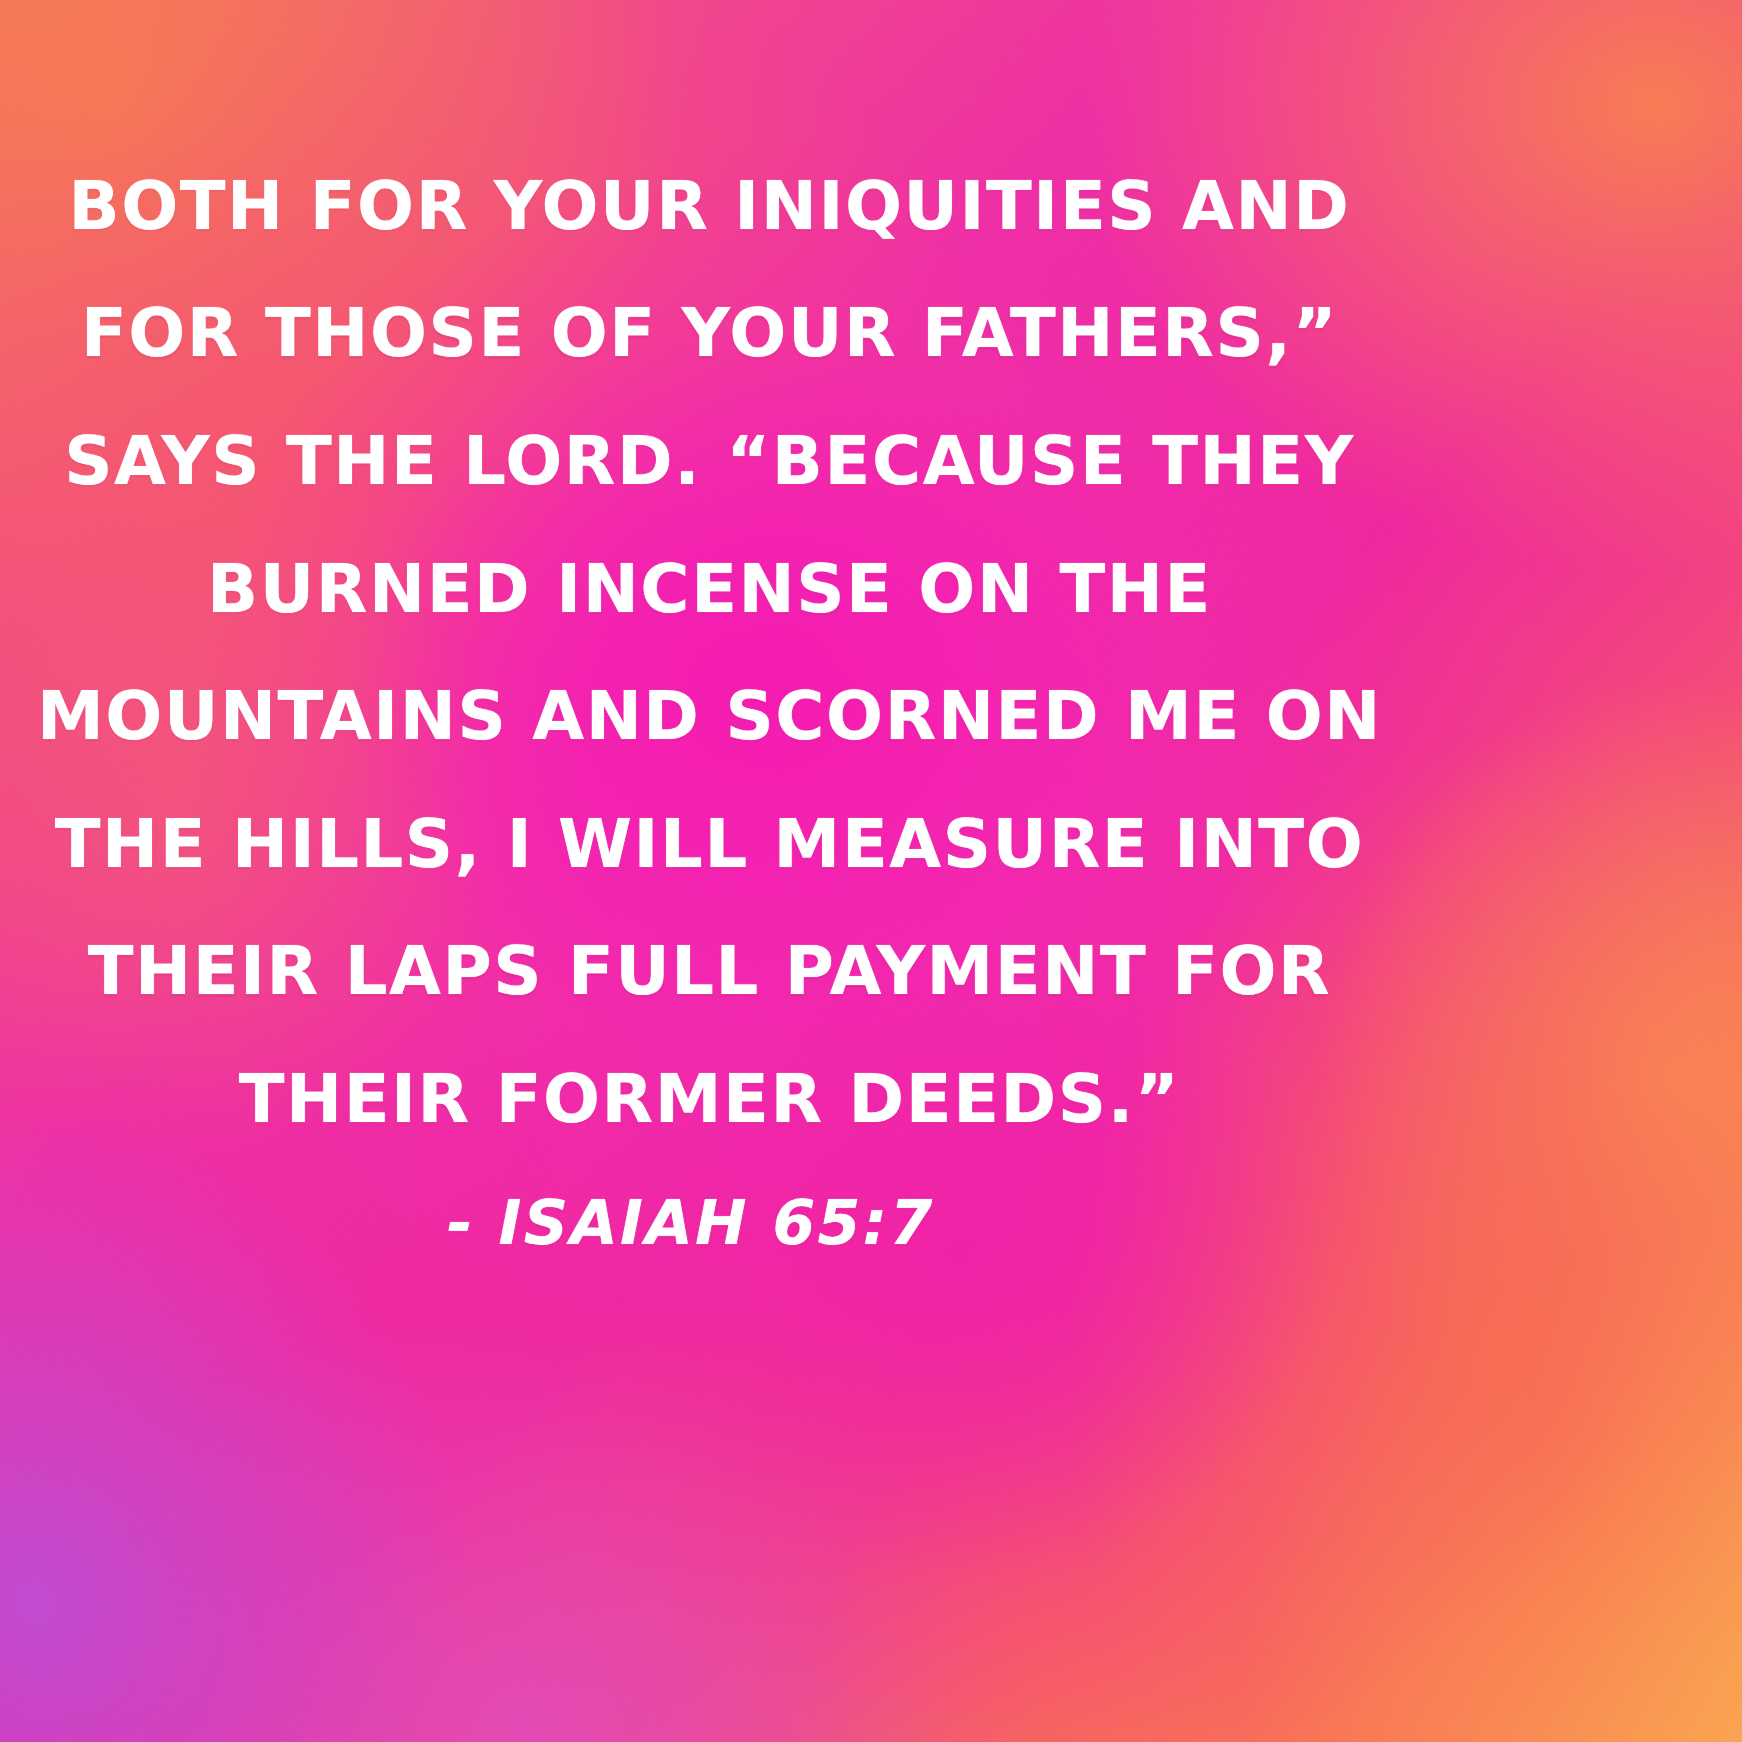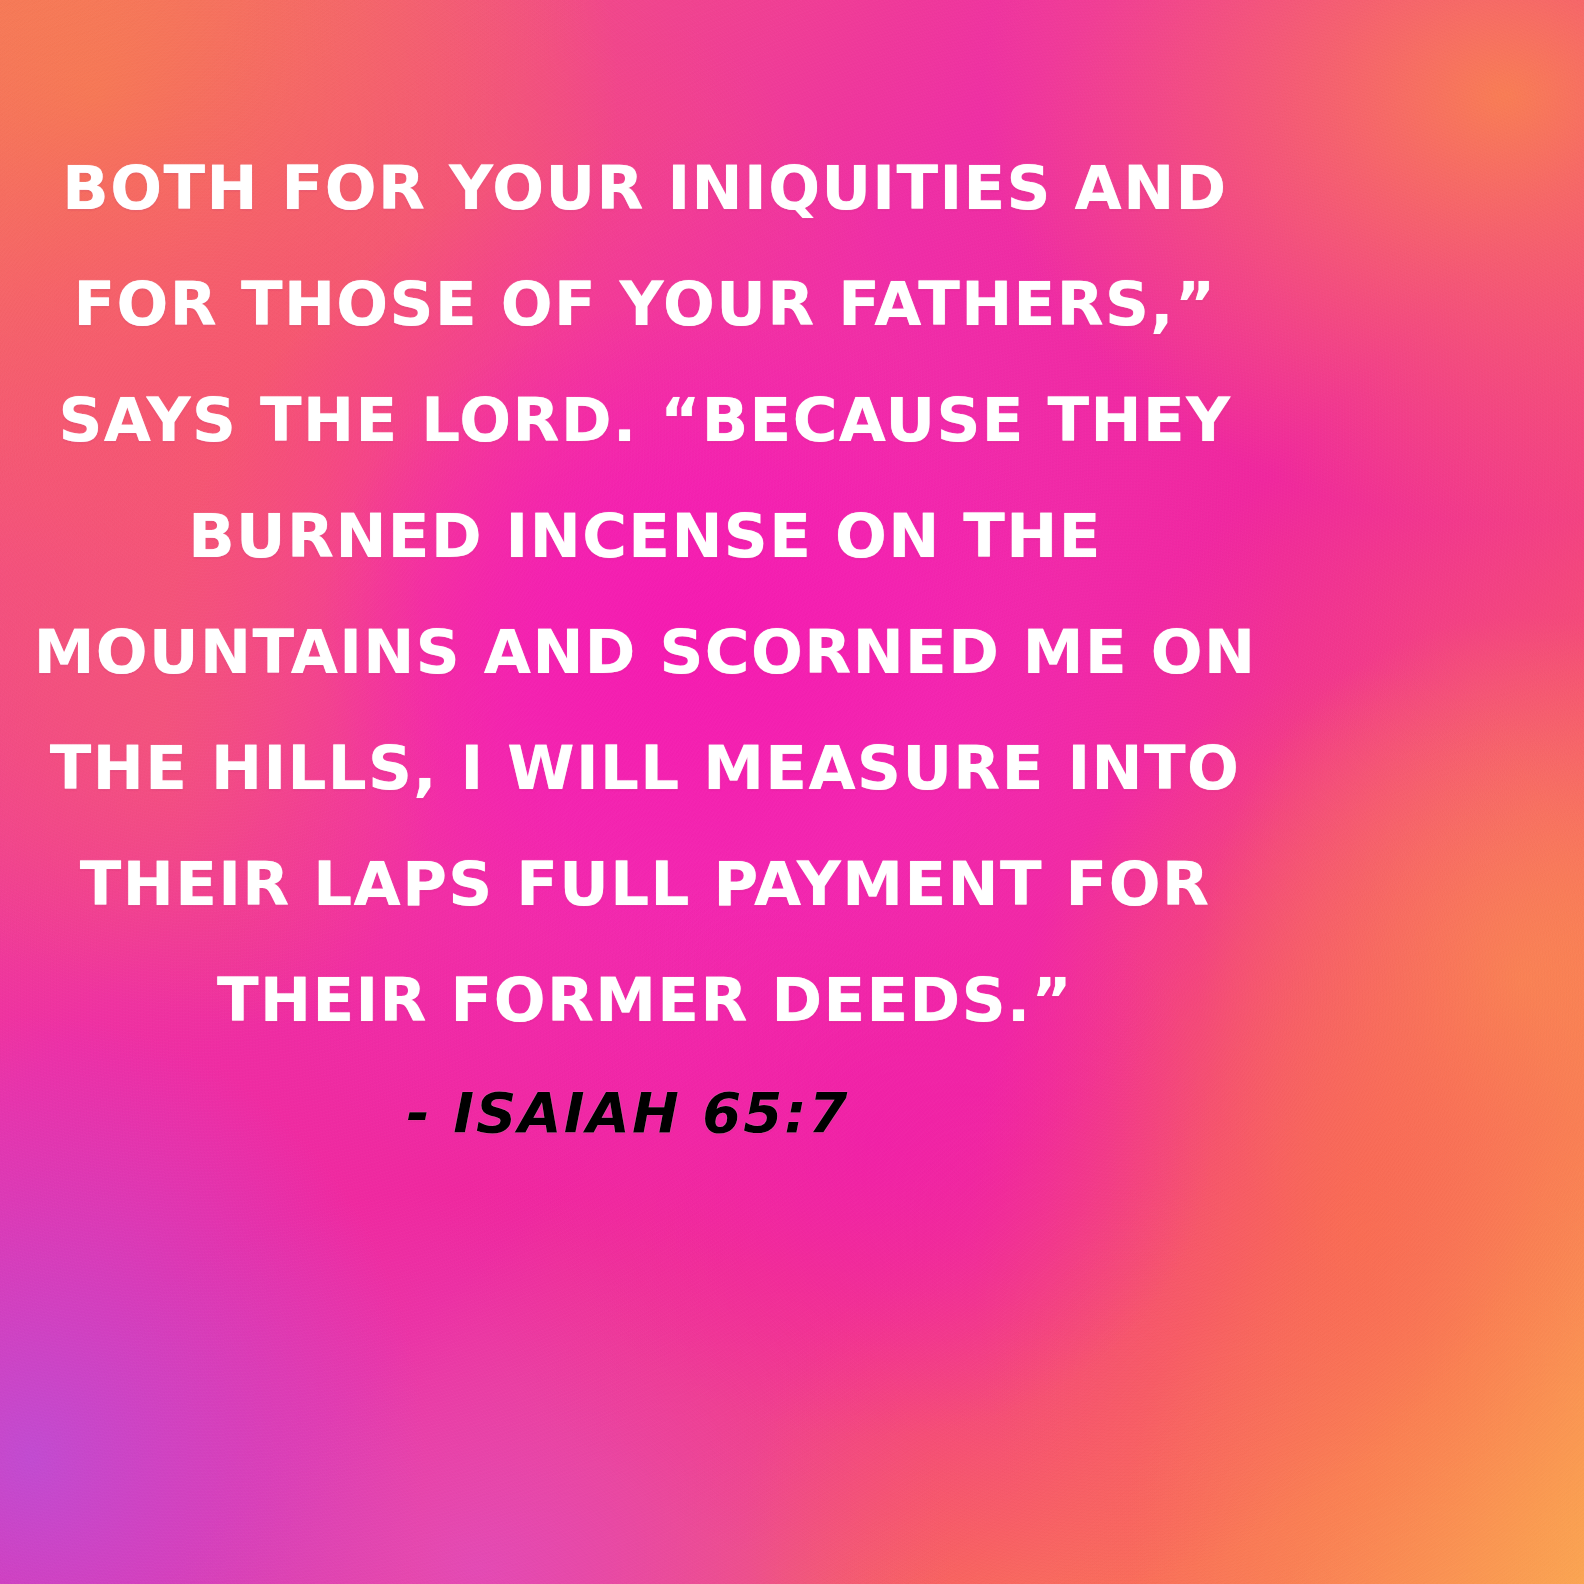--- a/index.html
+++ b/index.html
@@ -88,21 +88,21 @@
     line-height: 116px;
     letter-spacing: 1.4px;
     text-transform: uppercase;
     text-shadow:
       0 0 1px rgba(255,255,255,0.75),
       0 1px 2px rgba(180,20,90,0.25);
   }
 
   .reference {
     margin: 22px auto 0;
-    color: #000000;
+    color: #ffffff;
     font-family: "DejaVu Sans", sans-serif;
     font-weight: 700;
     font-style: italic;
     font-size: 56px;
     letter-spacing: 2px;
     text-transform: uppercase;
     text-shadow:
       0 0 1px rgba(255,255,255,0.75),
       0 1px 2px rgba(180,20,90,0.25);
   }

